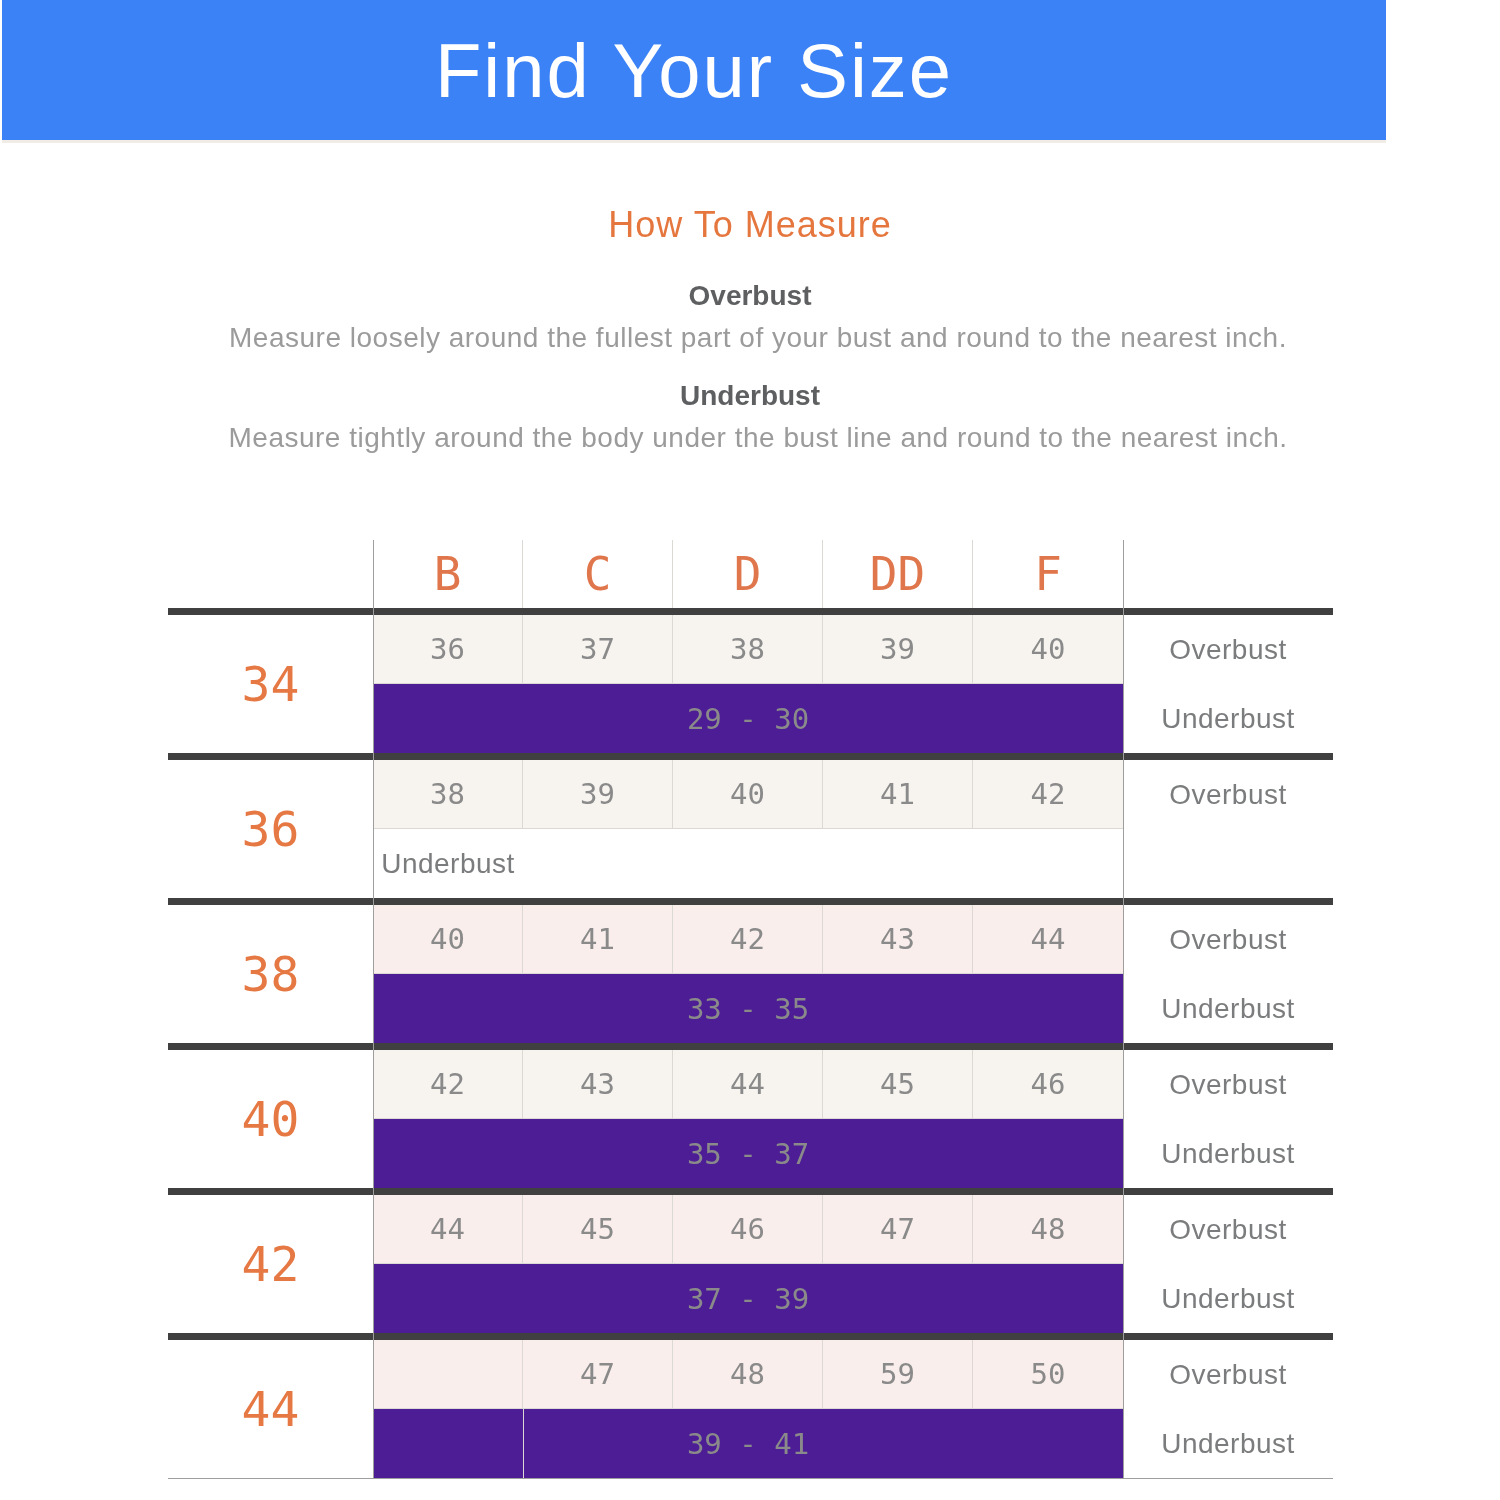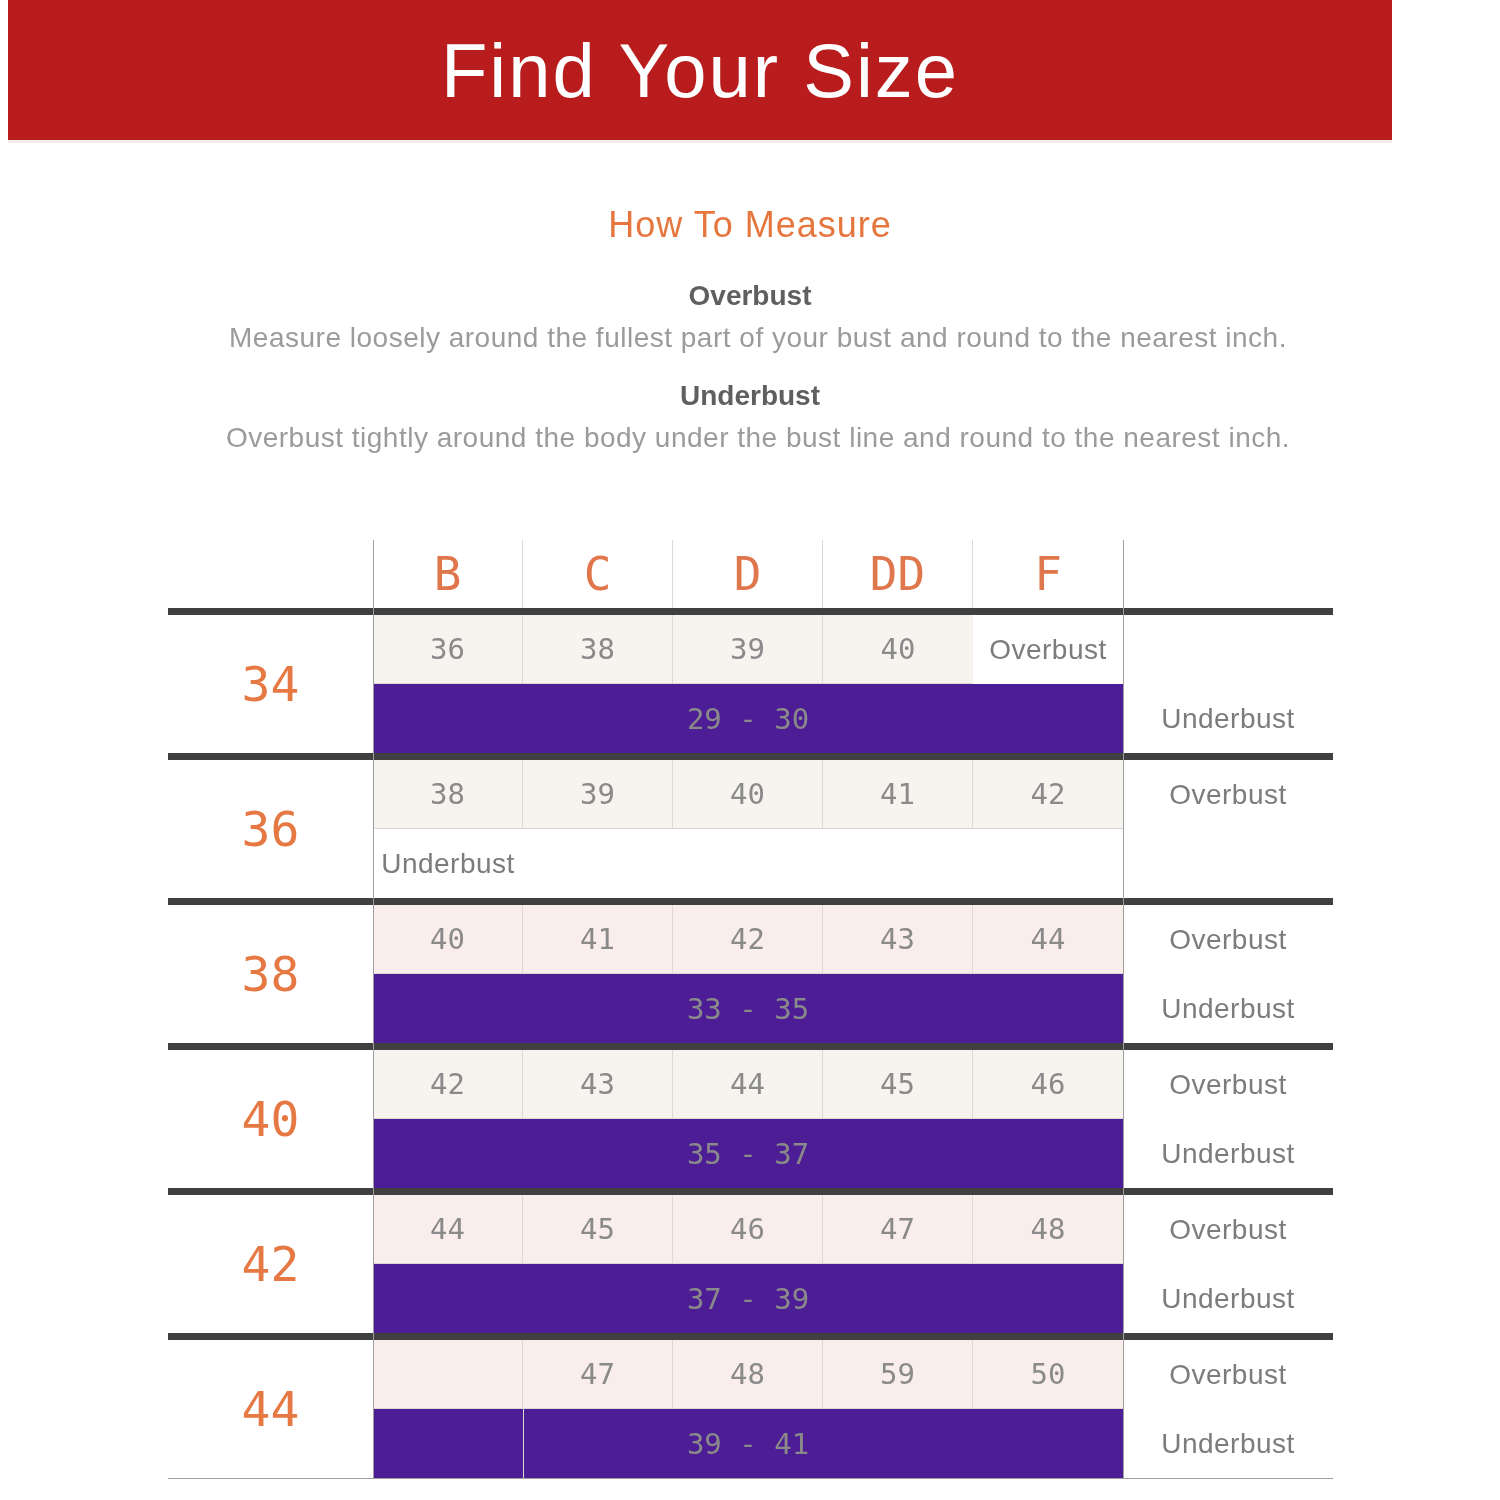--- a/index.html
+++ b/index.html
@@ -2,22 +2,22 @@
 <html><head>
 <meta charset="utf-8">
 <style>
   html,body{margin:0;padding:0;background:#ffffff;}
   .canvas{
     position:relative;width:1500px;height:1500px;overflow:hidden;background:#ffffff;
     font-family:"Liberation Sans",sans-serif;
   }
   
   .banner{
-    position:absolute;top:0;left:8px;width:1384px;height:140px;
-    background:#b91c1c;display:flex;align-items:center;justify-content:center;
+    position:absolute;top:0;left:2px;width:1384px;height:140px;
+    background:#3b82f6;display:flex;align-items:center;justify-content:center;
     border-bottom:3px solid #f2ece7;
   }
   .banner h1{
     margin:0;color:#ffffff;font-size:76px;font-weight:400;letter-spacing:2px;
   }
   
   .howto{position:absolute;top:204px;left:0;width:1500px;text-align:center;}
   .howto h2{margin:0 0 34px 0;font-size:36px;font-weight:400;color:#E5763E;letter-spacing:1px;}
   .howto h3{margin:0 0 10px 0;font-size:28px;font-weight:700;color:#5E5F60;}
   .howto p{margin:0 0 26px 16px;font-size:28px;color:#9B9B9B;letter-spacing:0.5px;}
@@ -69,40 +69,41 @@
 
   <header class="banner">
     <h1>Find Your Size</h1>
   </header>
 
   <section class="howto">
     <h2>How To Measure</h2>
     <h3>Overbust</h3>
     <p>Measure loosely around the fullest part of your bust and round to the nearest inch.</p>
     <h3>Underbust</h3>
-    <p>Overbust tightly around the body under the bust line and round to the nearest inch.</p>
+    <p>Measure tightly around the body under the bust line and round to the nearest inch.</p>
   </section>
 
   <div class="chart">
     <div class="vline left"></div>
     <div class="vline right"></div>
 
     <div class="thead">
       <div></div>
       <div class="cup">B</div>
       <div class="cup">C</div>
       <div class="cup">D</div>
       <div class="cup">DD</div>
       <div class="cup last">F</div>
       <div></div>
     </div>
 
     <div class="group tint-beige">
       <div class="band">34</div>
       <div class="ob">36</div>
+      <div class="ob">37</div>
       <div class="ob">38</div>
       <div class="ob">39</div>
       <div class="ob last">40</div>
       <div class="side">Overbust</div>
       <div class="ub">29 - 30</div>
       <div class="side">Underbust</div>
     </div>
 
     <div class="group tint-beige">
       <div class="band">36</div>

